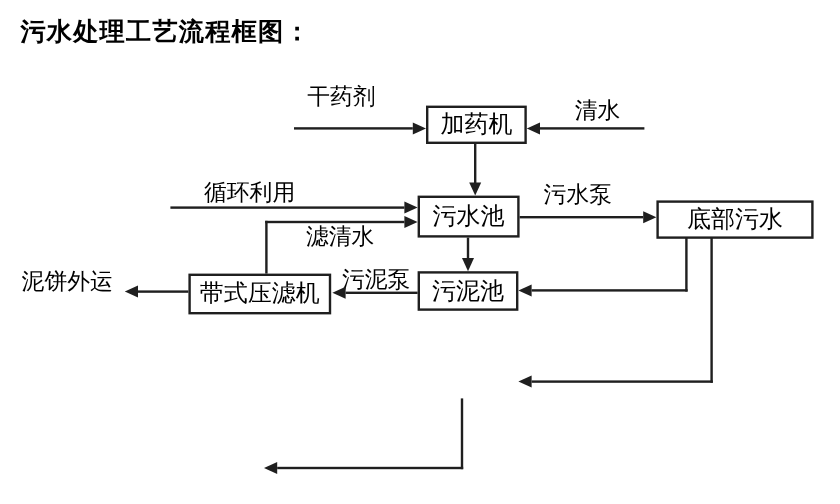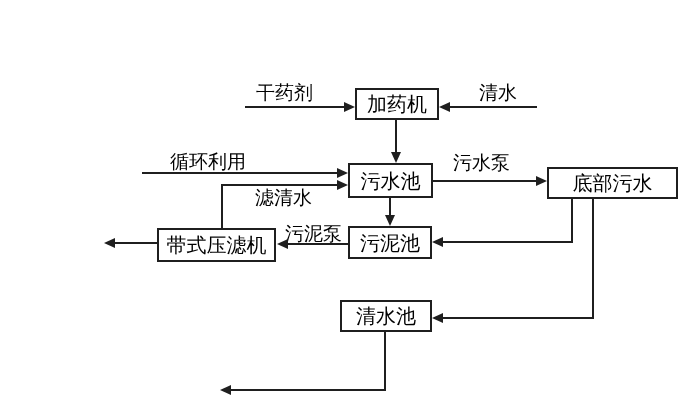--- a/index.html
+++ b/index.html
@@ -33,29 +33,29 @@
   .arr{position:absolute;width:0;height:0;}
   .arr-r{border-top:5px solid transparent;border-bottom:5px solid transparent;border-left:11px solid #1f1f1f;}
   .arr-l{border-top:5px solid transparent;border-bottom:5px solid transparent;border-right:11px solid #1f1f1f;}
   .arr-d{border-left:5px solid transparent;border-right:5px solid transparent;border-top:11px solid #1f1f1f;}
 </style>
 </head>
 <body>
 
 <div class="canvas">
 
+  <h1 class="title">污水处理工艺流程框图：</h1>
 
   <div class="node" style="left:355px;top:88px;width:84px;height:32px">加药机</div>
   <div class="node" style="left:348px;top:163px;width:85px;height:35px">污水池</div>
   <div class="node" style="left:547px;top:167px;width:131px;height:32px">底部污水</div>
   <div class="node" style="left:348px;top:226px;width:84px;height:33px">污泥池</div>
   <div class="node" style="left:157px;top:228px;width:119px;height:34px">带式压滤机</div>
-  <div class="node" style="left:340px;top:300px;width:92px;height:32px">清水池</div>
 
-  <span class="lbl" style="left:256px;top:83px">干药剂</span>
+  <span class="lbl" style="left:256px;top:72px">干药剂</span>
   <div class="hl" style="left:245px;top:106px;width:99px"></div>
   <div class="arr arr-r" style="left:344px;top:102px"></div>
 
   <span class="lbl" style="left:479px;top:83px">清水</span>
   <div class="hl" style="left:448px;top:106px;width:89px"></div>
   <div class="arr arr-l" style="left:439px;top:102px"></div>
 
   <div class="vl" style="left:395px;top:120px;height:34px"></div>
   <div class="arr arr-d" style="left:391px;top:152px"></div>
 
@@ -76,20 +76,21 @@
   <div class="arr arr-d" style="left:385px;top:215px"></div>
 
   <div class="vl" style="left:571px;top:198px;height:45px"></div>
   <div class="hl" style="left:443px;top:241px;width:130px"></div>
   <div class="arr arr-l" style="left:432px;top:237px"></div>
 
   <span class="lbl" style="left:285px;top:224px">污泥泵</span>
   <div class="hl" style="left:288px;top:243px;width:60px"></div>
   <div class="arr arr-l" style="left:277px;top:239px"></div>
 
+  <span class="lbl" style="left:18px;top:226px">泥饼外运</span>
   <div class="hl" style="left:115px;top:242px;width:42px"></div>
   <div class="arr arr-l" style="left:104px;top:238px"></div>
 
   <div class="vl" style="left:592px;top:198px;height:121px"></div>
   <div class="hl" style="left:443px;top:317px;width:151px"></div>
   <div class="arr arr-l" style="left:432px;top:313px"></div>
 
   <div class="vl" style="left:384px;top:332px;height:59px"></div>
   <div class="hl" style="left:231px;top:389px;width:155px"></div>
   <div class="arr arr-l" style="left:220px;top:385px"></div>

